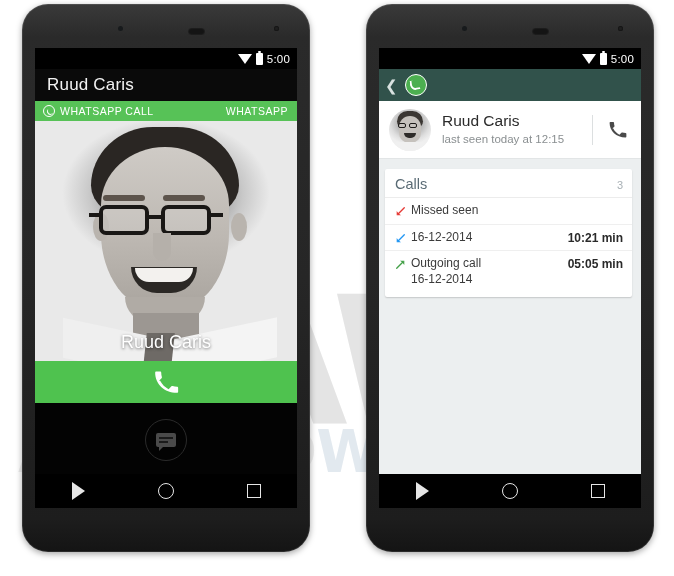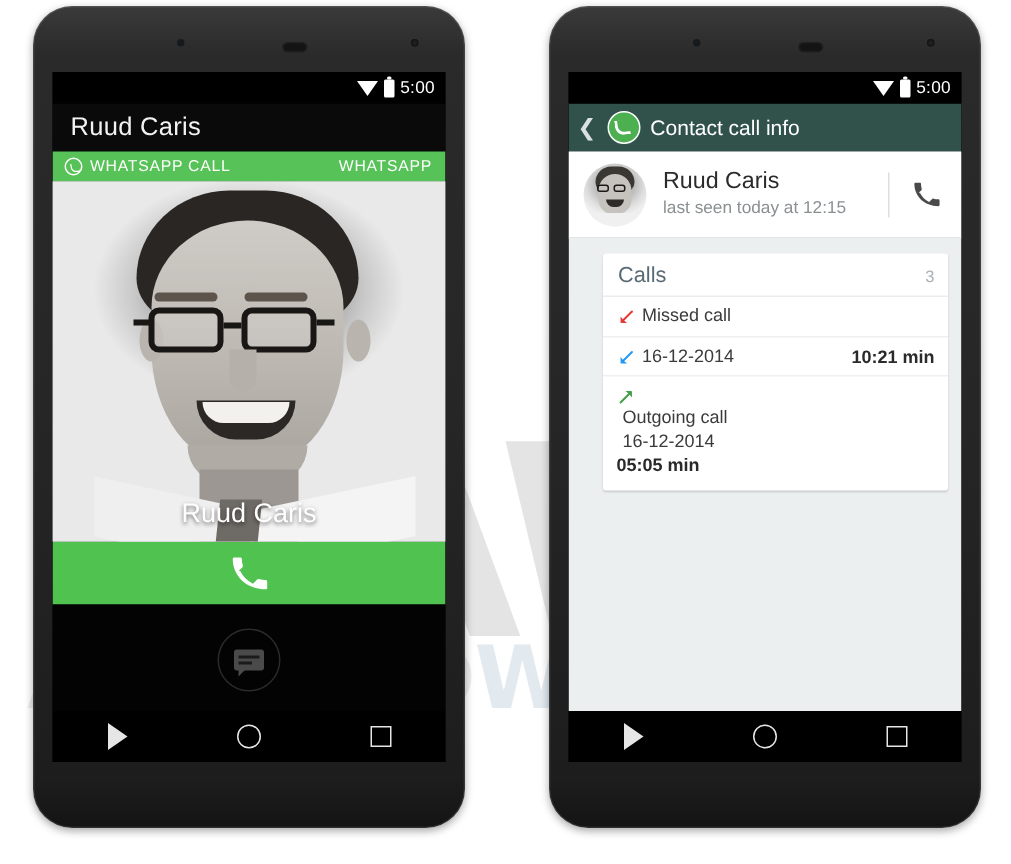--- a/index.html
+++ b/index.html
@@ -208,35 +208,35 @@
   .av-sm { position: absolute; left: 15px; top: 24px; width: 12px; height: 5px; background: #2e2b28; border-radius: 0 0 6px 6px; }
   .av-body { position: absolute; left: 4px; top: 33px; width: 34px; height: 12px; background: #f0f0f0; border-radius: 6px 6px 0 0; }
   .c-text { flex: 1; margin-left: 11px; }
   .c-name { font-size: 15.5px; color: #2b2b2b; line-height: 1.22; }
   .c-seen { font-size: 11.5px; color: #8a8f91; line-height: 1.3; margin-top: 1px; }
   .c-div { width: 1px; height: 30px; background: #dcdfe0; }
   .c-call-btn { width: 48px; display: flex; align-items: center; justify-content: center; }
   .handset-dark { width: 19px; height: 19px; }
 
   .calls-card {
-    margin: 10px 9px 0 23px; background: #ffffff; border-radius: 2px;
+    margin: 10px 9px 0 6px; background: #ffffff; border-radius: 2px;
     box-shadow: 0 1px 1.5px rgba(0,0,0,0.17);
     padding: 0 0 5px 0;
   }
   .calls-head {
     display: flex; align-items: baseline; justify-content: space-between;
     padding: 7px 9px 5px 10px; border-bottom: 1px solid #ececec;
   }
   .calls-head .h { font-size: 14.5px; color: #5a6b75; }
   .calls-head .n { font-size: 11px; color: #a8b0b5; }
   .call-row {
     display: flex; align-items: flex-start; padding: 5px 9px 5px 9px;
     border-bottom: 1px solid #efefef;
   }
-  .call-row:last-child { border-bottom: none; flex-direction: column; }
+  .call-row:last-child { border-bottom: none; }
   .arrow { width: 13px; height: 13px; flex: none; margin-top: 2px; }
   .call-info { flex: 1; margin-left: 4px; }
   .call-type { font-size: 12px; color: #3b3b3b; line-height: 1.3; }
   .call-date { font-size: 12px; color: #3b3b3b; line-height: 1.3; }
   .call-dur { font-size: 12px; color: #2a2a2a; font-weight: bold; margin-top: 1px; }
 
   
   .navbar {
     height: 34px; background: #000; display: flex; align-items: center; justify-content: space-around;
   }
@@ -350,21 +350,20 @@
 
       <div class="statusbar">
         <div class="wifi-icon"></div>
         <div class="batt-icon"></div>
         <div class="clock">5:00</div>
       </div>
 
       <div class="action-bar">
         <div class="back-chev">❮</div>
         <div class="wa-logo"></div>
-        <div class="title">Contact call info</div>
       </div>
 
       <div class="content">
 
         <div class="contact-card">
           <div class="avatar">
             <div class="av-hair"></div>
             <div class="av-face"></div>
             <div class="av-gl l"></div>
               <div class="av-gl r"></div>
@@ -389,21 +388,21 @@
             <div class="n">3</div>
           </div>
 
           <div class="call-row">
             <svg class="arrow" viewBox="0 0 24 24">
               <path stroke="#e53935" stroke-width="2.4" fill="none" stroke-linecap="round" d="M19 5 L7 17"></path>
               <path fill="#e53935" d="M5 19 L5 11 L8.5 15.5 Z"></path>
               <path fill="#e53935" d="M5 19 L13 19 L8.5 15.5 Z"></path>
             </svg>
             <div class="call-info">
-              <div class="call-type">Missed call</div>
+              <div class="call-type">Missed seen</div>
             </div>
             <div class="call-dur"></div>
           </div>
 
           <div class="call-row">
             <svg class="arrow" viewBox="0 0 24 24">
               <path stroke="#2196f3" stroke-width="2.4" fill="none" stroke-linecap="round" d="M19 5 L7 17"></path>
               <path fill="#2196f3" d="M5 19 L5 11 L8.5 15.5 Z"></path>
               <path fill="#2196f3" d="M5 19 L13 19 L8.5 15.5 Z"></path>
             </svg>

